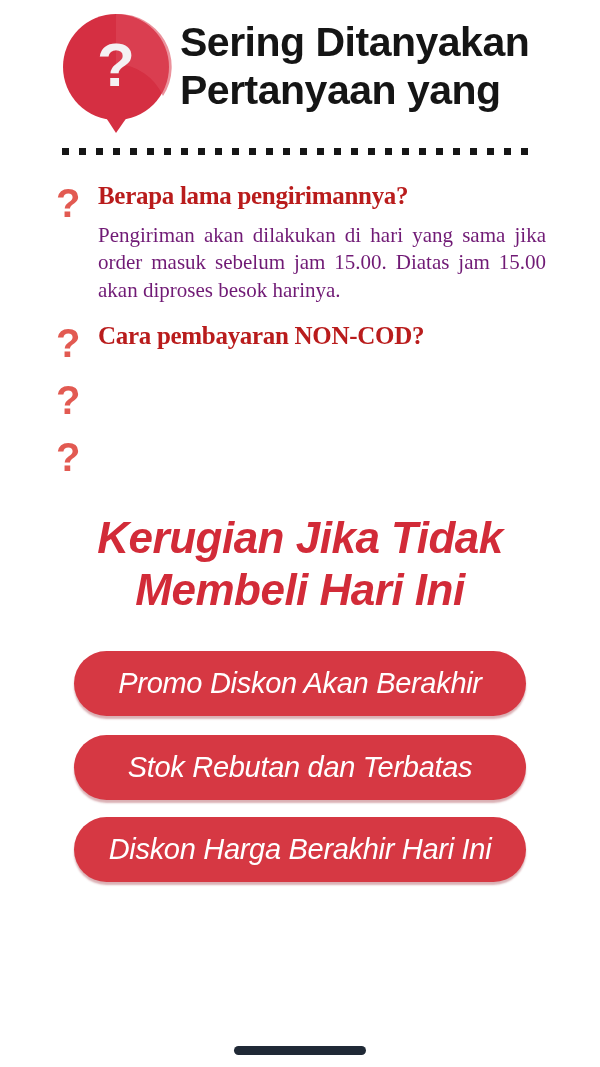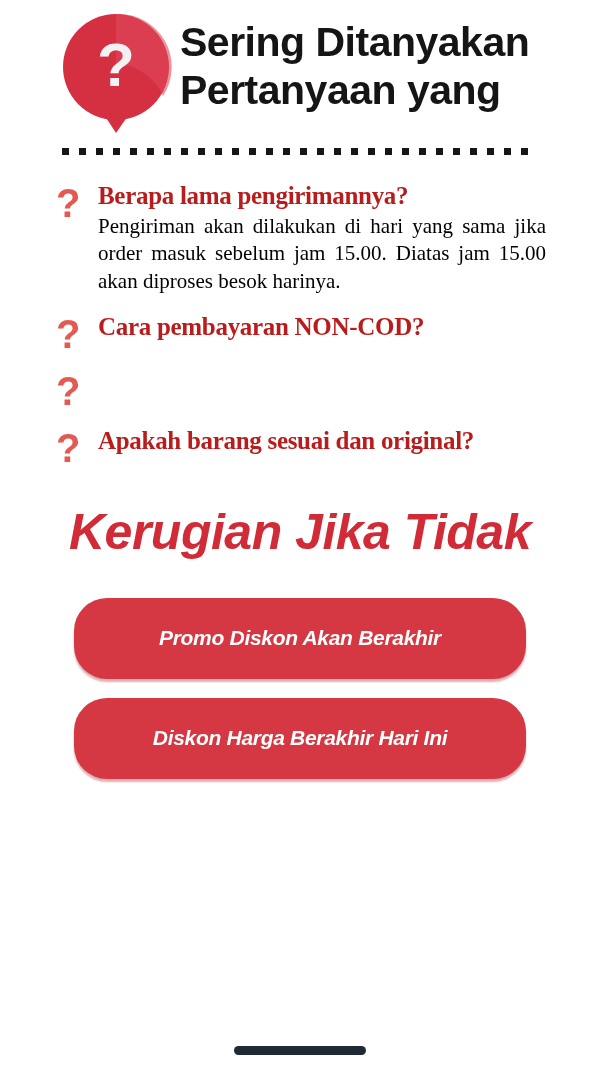--- a/index.html
+++ b/index.html
@@ -33,36 +33,36 @@
     flex: 0 0 42px; color: #e25a52; font-weight: 800;
     font-size: 40px; line-height: 0.95; padding-top: 2px;
     font-family: "Liberation Sans", sans-serif;
   }
   .faq-body { flex: 1; font-family: "Liberation Serif", serif; color: #1a1a1a; }
   .faq-question {
     font-weight: 700; font-size: 25px; line-height: 1.1;
     letter-spacing: -0.3px; color: #b91c1c;
   }
   .faq-answer {
-    font-size: 21px; line-height: 1.32; margin-top: 3px;
-    text-align: justify; color: #000000;
+    font-size: 21px; line-height: 1.32; margin-top: 12px;
+    text-align: justify; color: #701a75;
   }
 
   
   .urgency-heading {
     margin-top: 36px; text-align: center;
     color: #d22b38; font-weight: 700; font-style: italic;
-    font-size: 50px; line-height: 1.18; letter-spacing: -0.5px;
+    font-size: 44px; line-height: 1.18; letter-spacing: -0.5px;
   }
   .button-stack { margin-top: 36px; display: flex; flex-direction: column; align-items: center; gap: 17px; }
   .pill-button {
-    width: 452px; height: 81px; border: none; cursor: pointer;
+    width: 452px; height: 65px; border: none; cursor: pointer;
     background: #d63843; border-radius: 33px;
     color: #ffffff; font-family: "Liberation Sans", sans-serif;
-    font-weight: 700; font-style: italic; font-size: 21px;
+    font-weight: 400; font-style: italic; font-size: 29px;
     display: flex; align-items: center; justify-content: center;
     letter-spacing: -0.3px;
     box-shadow: 0 3px 2px rgba(150, 30, 40, 0.35);
   }
   .pill-button:first-child { margin-bottom: 2px; }
 
   
   .home-indicator {
     position: absolute; left: 50%; transform: translateX(-50%);
     bottom: 12px; width: 132px; height: 9px; border-radius: 5px;
@@ -109,31 +109,32 @@
 
     <div class="faq-item">
       <div class="faq-qmark">?</div>
       <div class="faq-body">
       </div>
     </div>
 
     <div class="faq-item">
       <div class="faq-qmark">?</div>
       <div class="faq-body">
-        <div class="faq-question">Apakah barang sesuai dan original?</div>
       </div>
     </div>
 
   </div>
 
   <div class="urgency-heading">
     <div>Kerugian Jika Tidak</div>
+    <div>Membeli Hari Ini</div>
   </div>
 
   <div class="button-stack">
     <button class="pill-button">Promo Diskon Akan Berakhir</button>
+    <button class="pill-button">Stok Rebutan dan Terbatas</button>
     <button class="pill-button">Diskon Harga Berakhir Hari Ini</button>
 
   </div>
 
   <div class="home-indicator"></div>
 
 </div>
 
 </body></html>

